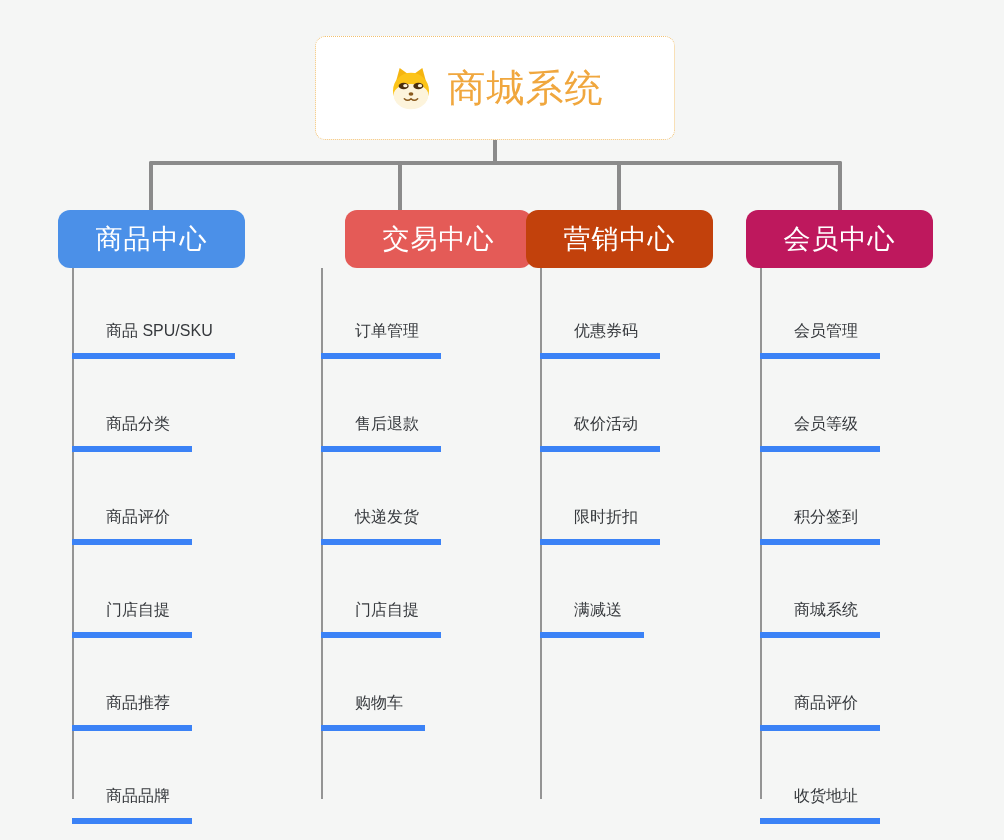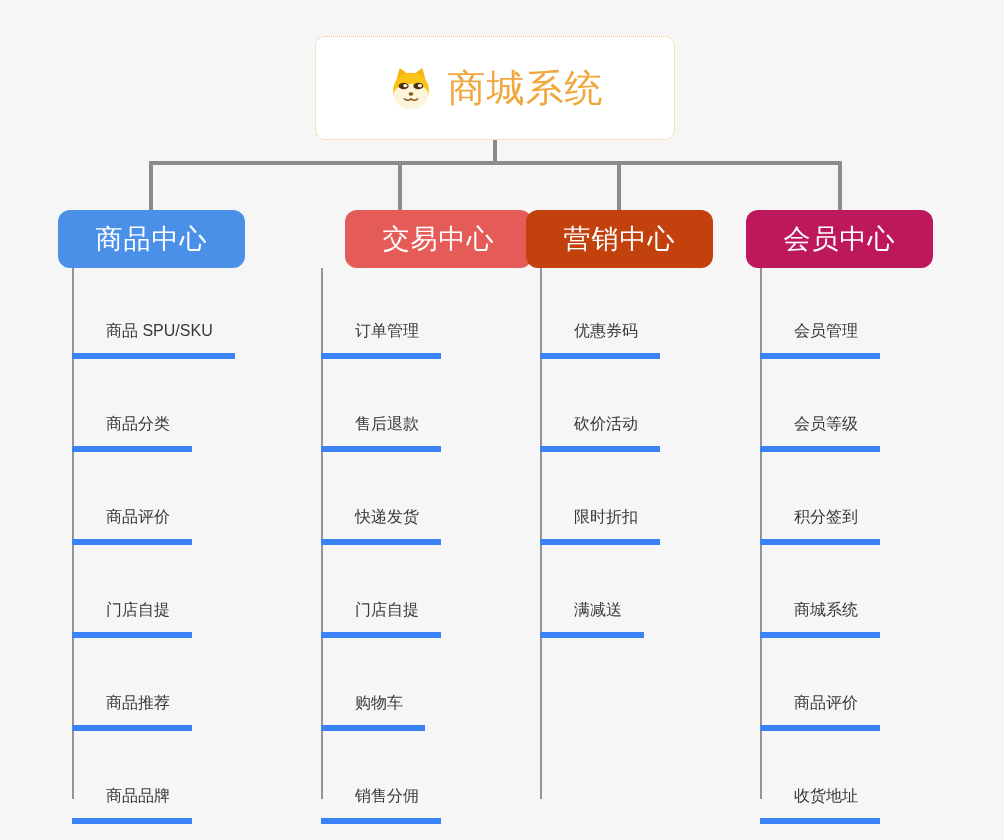--- a/index.html
+++ b/index.html
@@ -121,21 +121,20 @@
 
   <div class="column col-2">
     <div class="branch-header" style="background-color: rgb(228, 91, 87); margin-left: 38px;">交易中心</div>
     <div class="trunk"></div>
     <div class="leaves">
       <div class="leaf">订单管理</div>
       <div class="leaf">售后退款</div>
       <div class="leaf">快递发货</div>
       <div class="leaf">门店自提</div>
       <div class="leaf">购物车</div>
-      <div class="leaf">销售分佣</div>
     </div>
   </div>
 
   <div class="column col-3">
     <div class="branch-header" style="background-color: #c2410c;">营销中心</div>
     <div class="trunk"></div>
     <div class="leaves">
       <div class="leaf">优惠券码</div>
       <div class="leaf">砍价活动</div>
       <div class="leaf">限时折扣</div>

